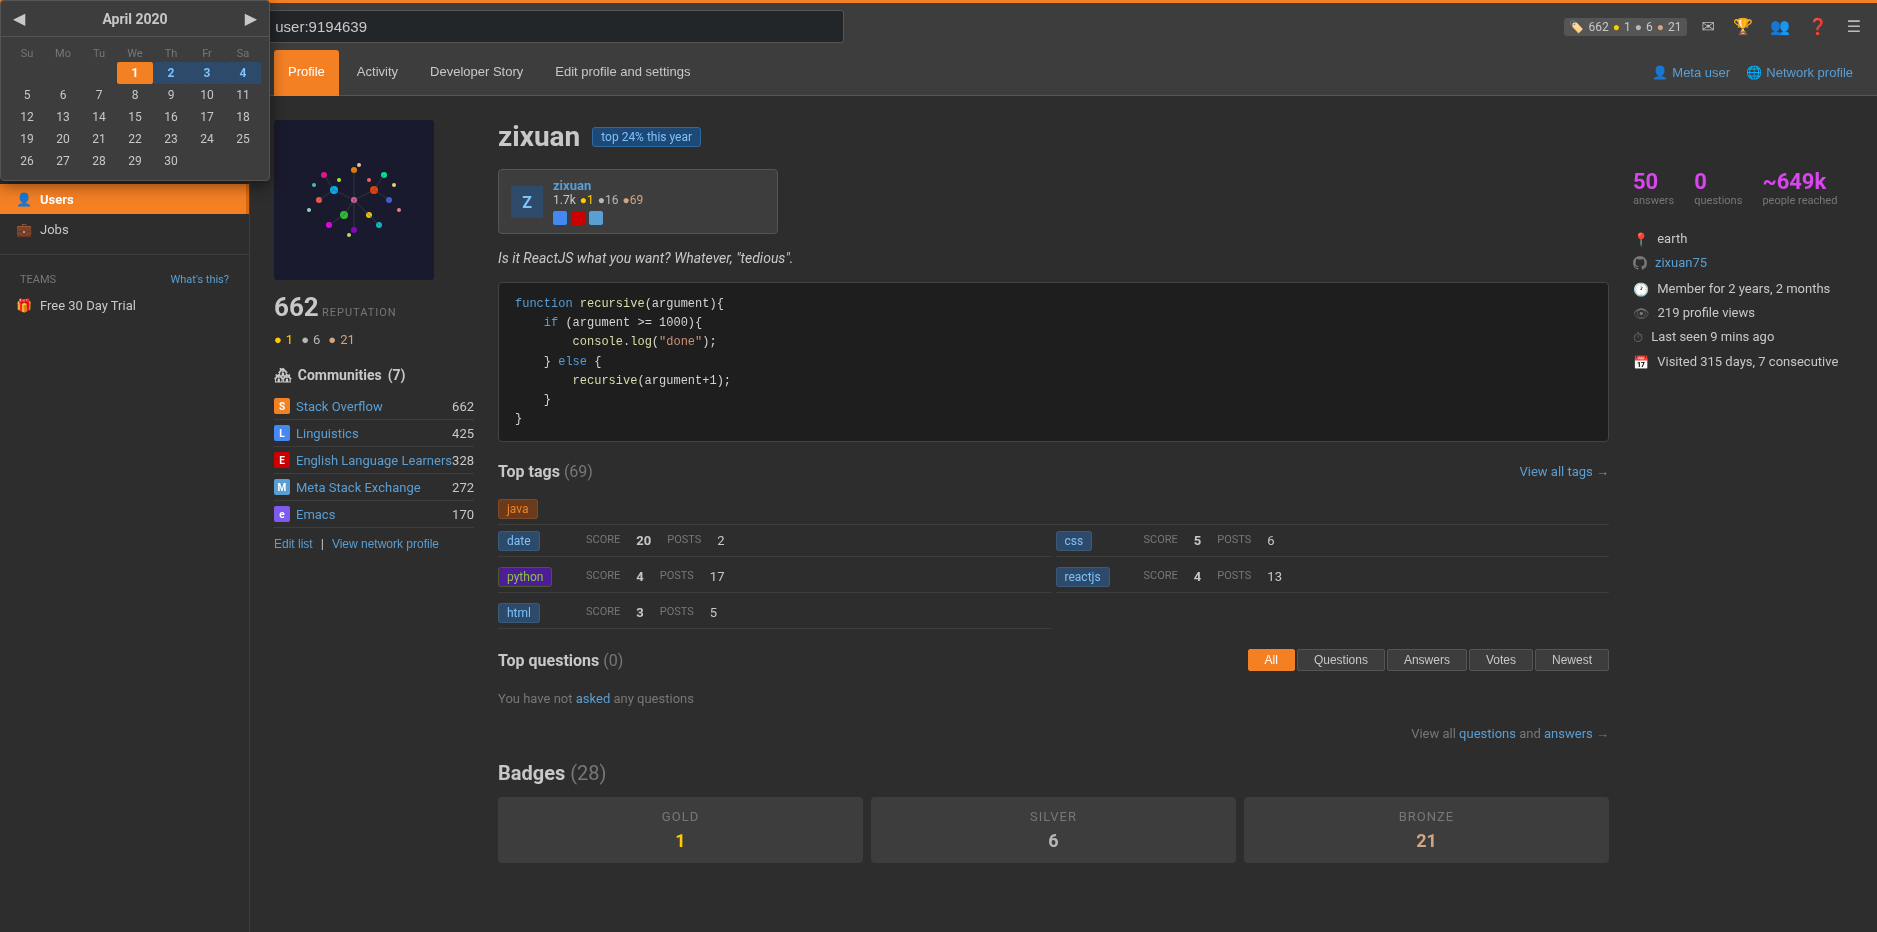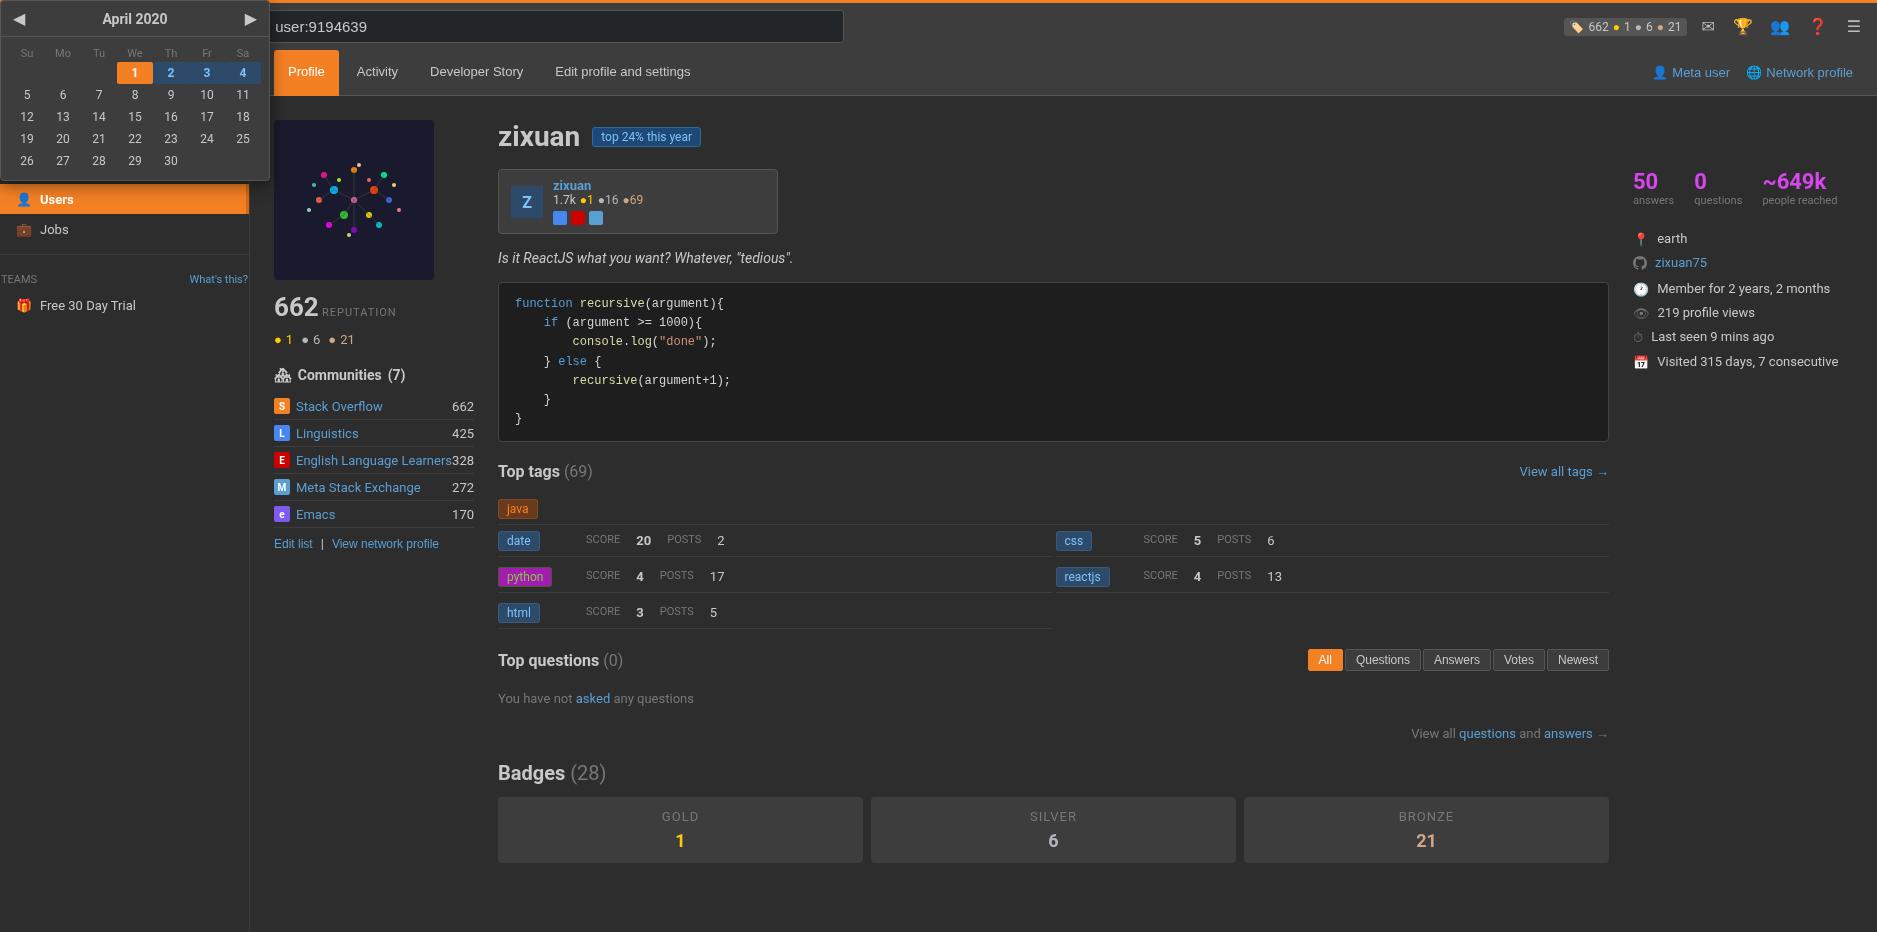--- a/index.html
+++ b/index.html
@@ -26,21 +26,21 @@
     .page { display: flex; min-height: calc(100vh - 50px); }
 
     
     .sidebar { width: 250px; background: #2d2d2d; padding: 16px 0; flex-shrink: 0; border-right: 1px solid #3d3d3d; }
     .sidebar-home { padding: 8px 16px; color: #c8c8c8; cursor: pointer; display: block; }
     .sidebar-section-title { padding: 10px 16px 4px; color: #777; font-size: 11px; text-transform: uppercase; letter-spacing: 0.5px; }
     .sidebar-item { display: flex; align-items: center; gap: 8px; padding: 7px 16px; color: #c8c8c8; cursor: pointer; border-radius: 0; }
     .sidebar-item.active { background: #f48024; color: #fff; font-weight: bold; border-right: 3px solid #da670b; }
     .sidebar-item .si-icon { width: 16px; height: 16px; display: flex; align-items: center; justify-content: center; }
     .sidebar-section-divider { margin: 10px 0; border: none; border-top: 1px solid #3d3d3d; }
-    .sidebar-teams-header { display: flex; justify-content: space-between; padding: 8px 1px 4px; color: #777; font-size: 11px; text-transform: uppercase; }
+    .sidebar-teams-header { display: flex; justify-content: space-between; padding: 8px 20px 4px; color: #777; font-size: 11px; text-transform: uppercase; }
     .sidebar-teams-link { color: #5a9fd4; font-size: 11px; text-transform: none; }
 
     
     .main { flex: 1; padding: 0; }
 
     
     .profile-tabs { background: #3d3d3d; border-bottom: 1px solid #555; padding: 0 24px; display: flex; align-items: center; gap: 4px; }
     .tab-btn { padding: 14px 14px; border: none; background: none; color: #c8c8c8; cursor: pointer; font-size: 13px; border-bottom: 3px solid transparent; margin-bottom: -1px; }
     .tab-btn.active { background: #f48024; color: #fff; border-radius: 3px 3px 0 0; border-bottom-color: #f48024; }
     .tab-right { margin-left: auto; display: flex; gap: 16px; align-items: center; }
@@ -96,21 +96,21 @@
     .top-tags-header { display: flex; align-items: center; justify-content: space-between; margin-bottom: 12px; }
     .top-tags-title { font-size: 16px; font-weight: bold; color: #c8c8c8; }
     .view-all-link { color: #5a9fd4; font-size: 13px; cursor: pointer; }
     .tag-badge { background: #2d4a6b; color: #7dc2f8; border: 1px solid #3a5a7a; border-radius: 3px; padding: 2px 8px; font-size: 12px; }
     .tag-badge-orange { background: #6b3a1a; color: #f48024; border: 1px solid #7a4a2a; }
 
     
     .top-questions-header { display: flex; align-items: center; justify-content: space-between; margin-bottom: 8px; margin-top: 20px; }
     .top-q-title { font-size: 16px; font-weight: bold; color: #c8c8c8; }
     .filter-btns { display: flex; gap: 2px; }
-    .filter-btn { background: #3d3d3d; border: 1px solid #555; color: #c8c8c8; padding: 3px 10px; font-size: 12px; cursor: pointer; border-radius: 2px; }
+    .filter-btn { background: #3d3d3d; border: 1px solid #555; color: #c8c8c8; padding: 3px 16px; font-size: 12px; cursor: pointer; border-radius: 2px; }
     .filter-btn.active { background: #f48024; border-color: #f48024; color: #fff; }
     .no-content-msg { color: #777; font-size: 13px; padding: 12px 0; }
     .no-content-msg a { color: #5a9fd4; }
     .view-all-bottom { text-align: right; margin-top: 8px; font-size: 13px; color: #777; }
     .view-all-bottom a { color: #5a9fd4; }
 
     
     .badges-header { margin-top: 20px; margin-bottom: 12px; }
     .badges-title { font-size: 20px; font-weight: bold; color: #c8c8c8; }
     .badges-grid { display: grid; grid-template-columns: 1fr 1fr 1fr; gap: 8px; }
@@ -450,21 +450,21 @@
                 <div class="tag-stats">
                   <span style="color:#777;font-size:11px;">SCORE</span>
                   <span style="color:#c8c8c8;font-weight:bold;">5</span>
                   <span style="color:#777;font-size:11px;">POSTS</span>
                   <span style="color:#c8c8c8;">6</span>
                 </div>
               </div>
 
               <div class="tag-section">
                 <div class="tag-left">
-                  <span class="tag-badge" style="background:#a21caf;color:#8bc34a;border-color:#4a5a2a;">python</span>
+                  <span class="tag-badge" style="background:#4c1d95;color:#8bc34a;border-color:#4a5a2a;">python</span>
                 </div>
                 <div class="tag-stats">
                   <span style="color:#777;font-size:11px;">SCORE</span>
                   <span style="color:#c8c8c8;font-weight:bold;">4</span>
                   <span style="color:#777;font-size:11px;">POSTS</span>
                   <span style="color:#c8c8c8;">17</span>
                 </div>
               </div>
 
               <div class="tag-section">

